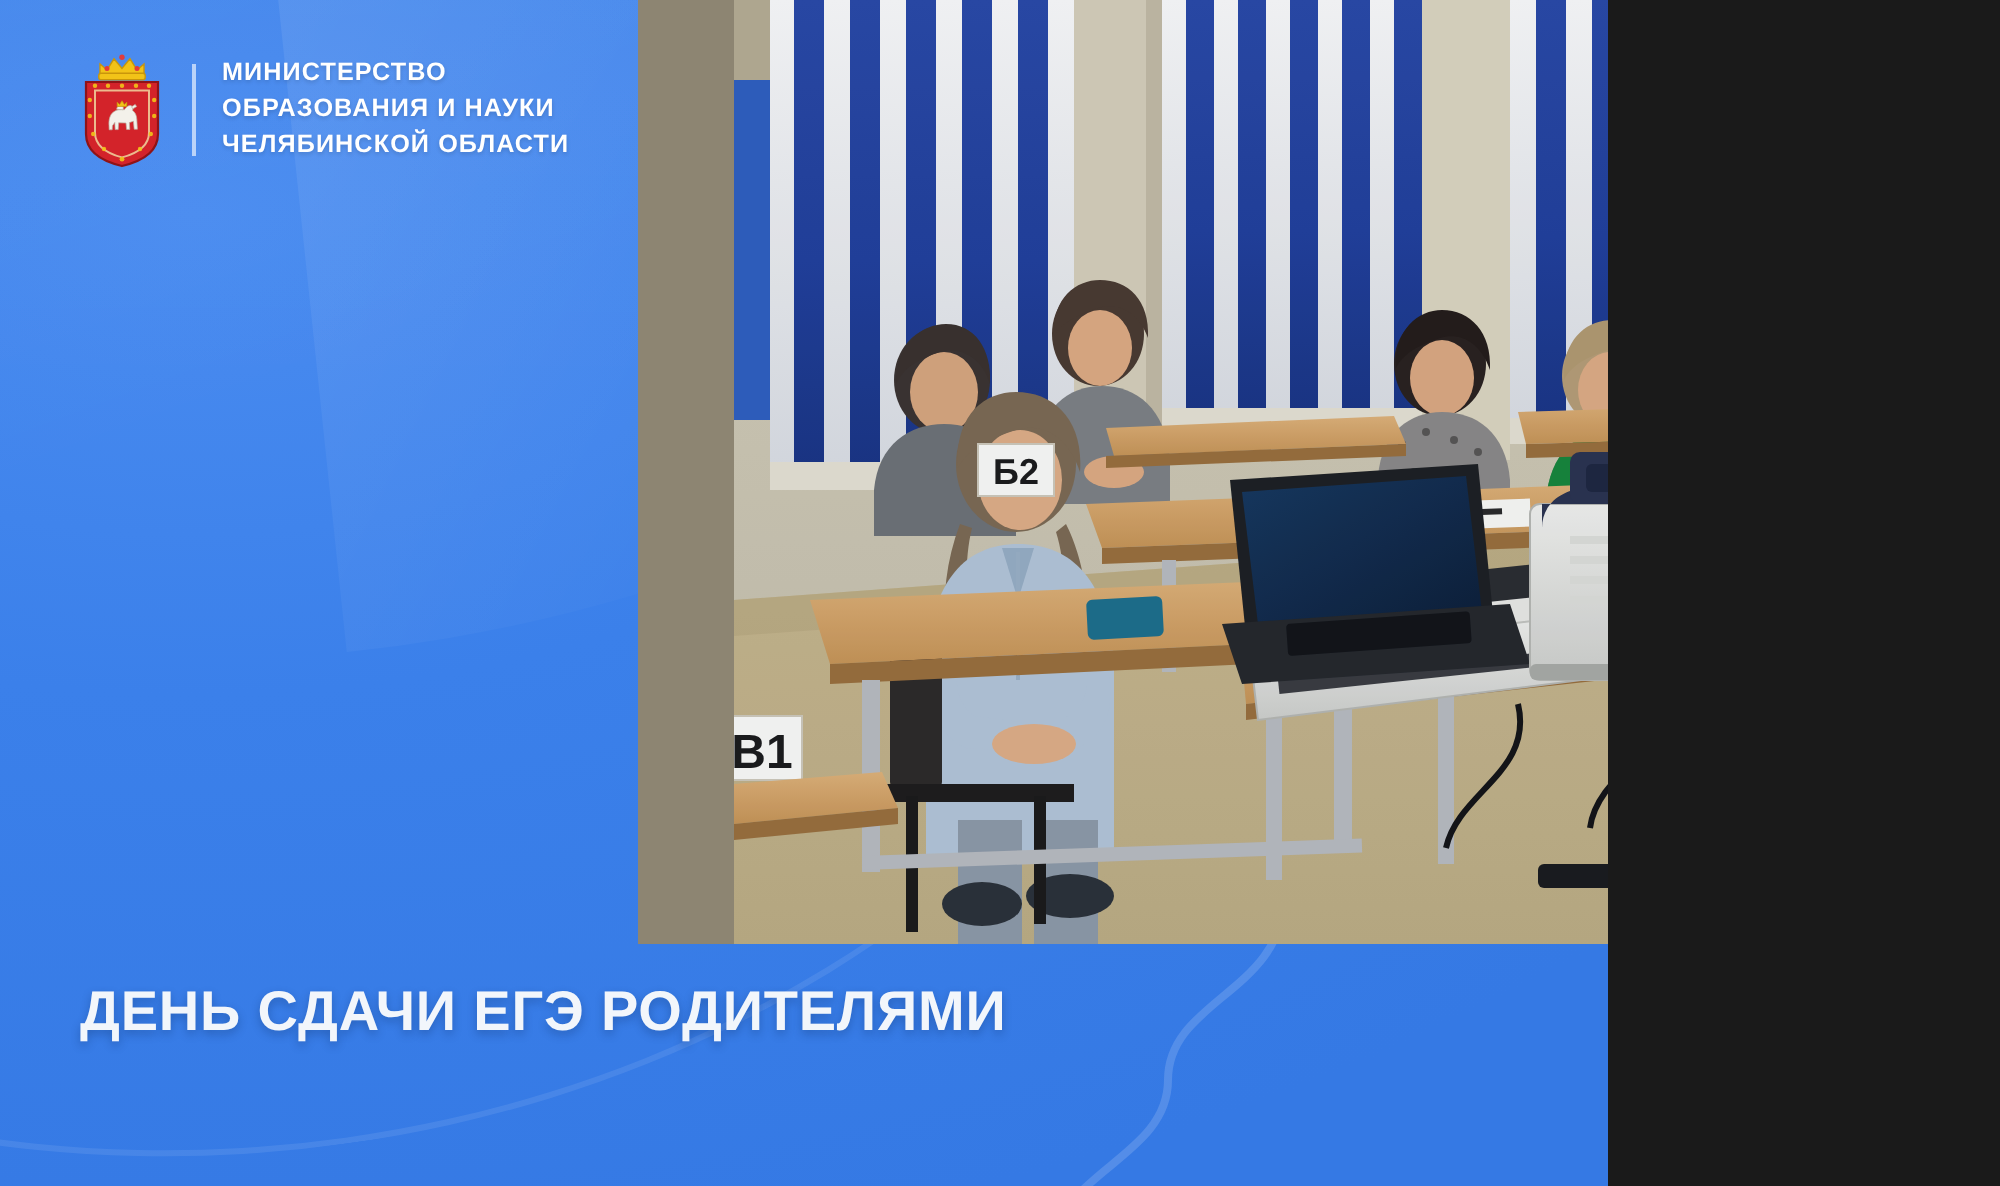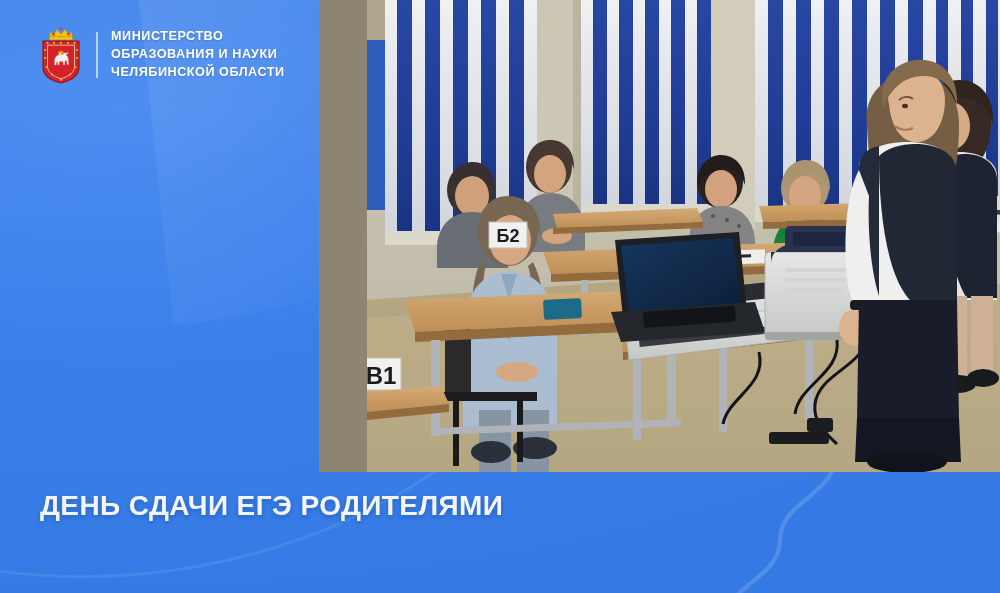--- a/index.html
+++ b/index.html
@@ -1,20 +1,20 @@
 <!DOCTYPE html>
 <html><head>
 <meta charset="utf-8">
 <style>
   html,body{margin:0;padding:0;background:#1a1a1a;}
   body{font-family:"Liberation Sans",sans-serif;}
 
   #stage{
     position:relative;
-    width:1000px;height:593px;
+    width:804px;height:593px;
     overflow:hidden;
     background:#3b80ea;
   }
 
   
   .bg-base{
     position:absolute;inset:0;
     background:
       radial-gradient(120% 90% at 12% 18%, #4a8cf0 0%, #3b80ea 45%, #3579e4 100%);
   }

